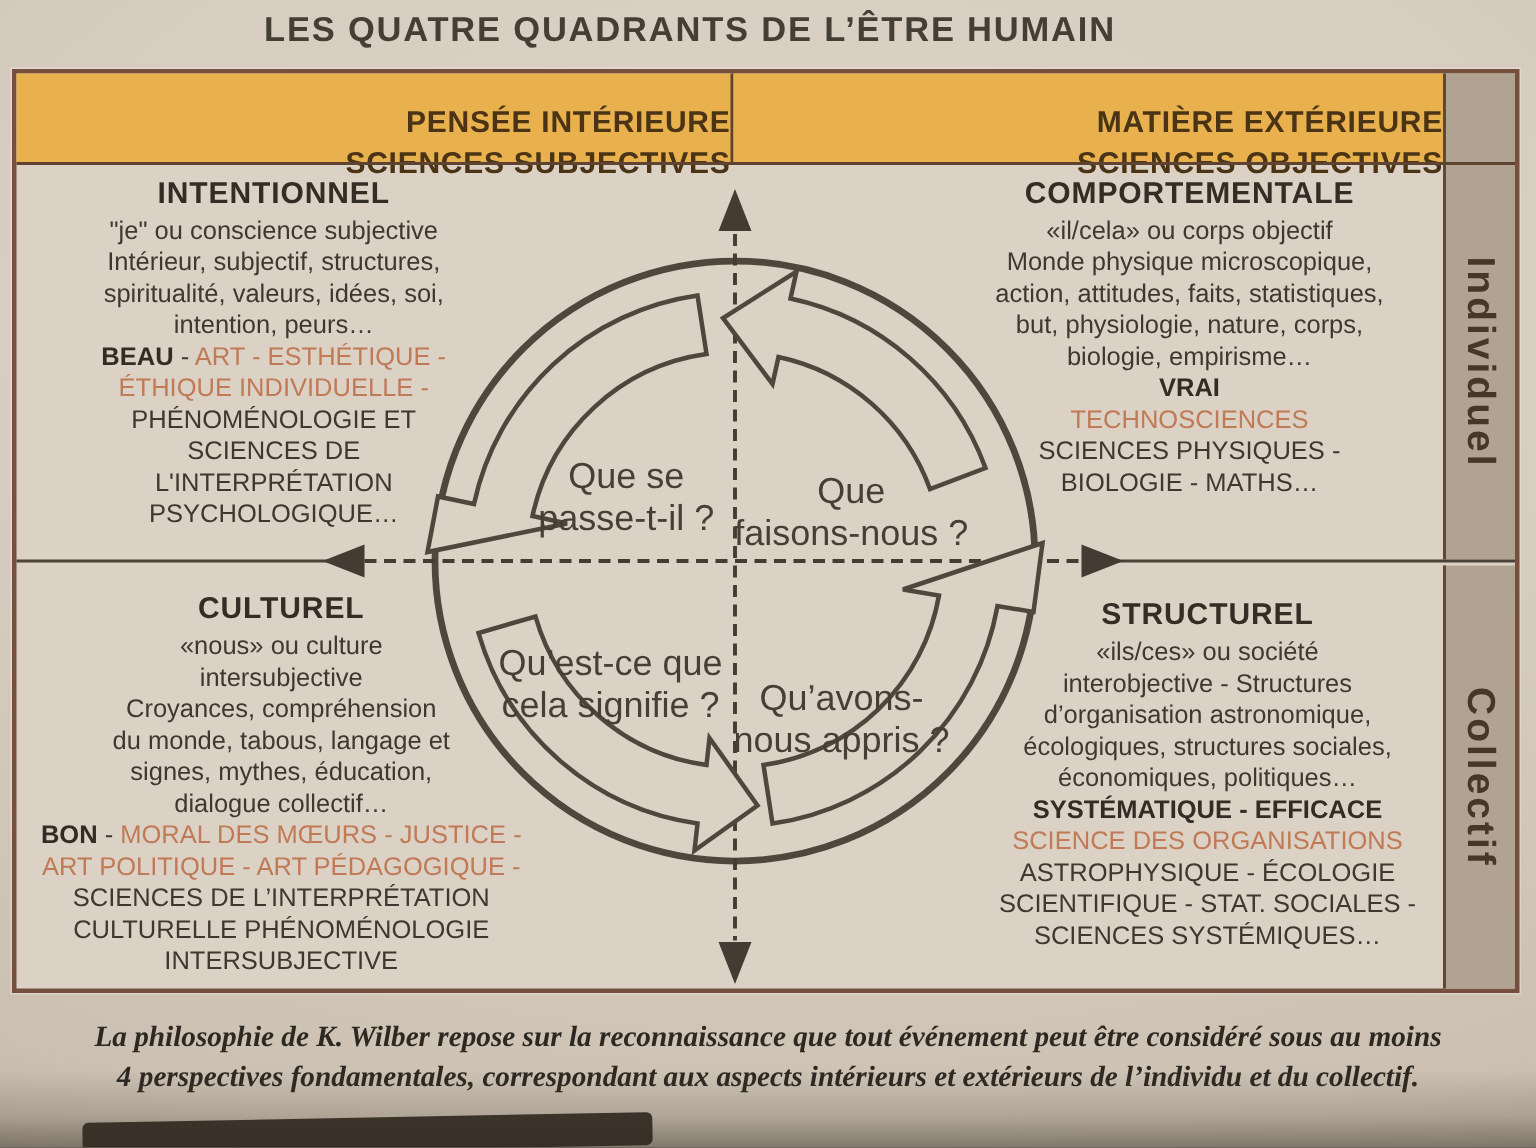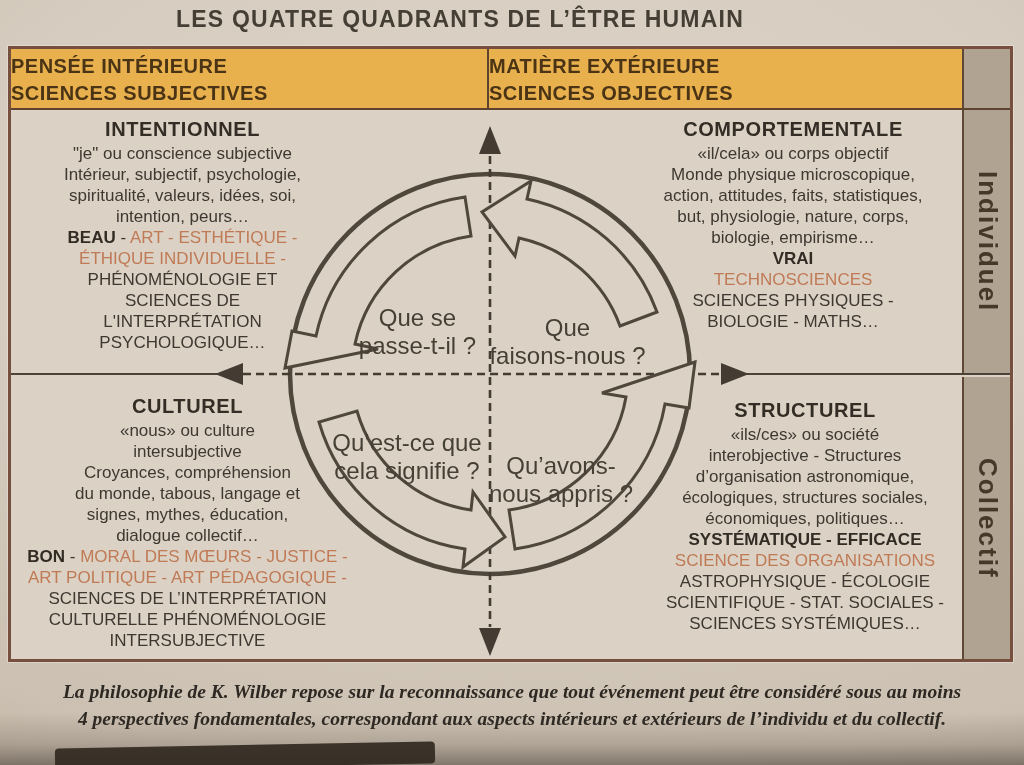--- a/index.html
+++ b/index.html
@@ -4,22 +4,22 @@
 <style>
   html,body{margin:0;padding:0;background:#2a251f;}
   .photo{position:relative;width:1024px;height:765px;overflow:hidden;
     font-family:"Liberation Sans",sans-serif;
     background:radial-gradient(120% 95% at 52% 28%, #ddd4c7 0%, #d6ccbf 45%, #cbc0b1 78%, #b7ab9b 100%);text-decoration:underline;}
   .title{position:absolute;left:0;top:6px;width:920px;text-align:center;
     font-size:23px;font-weight:bold;letter-spacing:1.2px;color:#453e34;margin:0;}
   .frame{position:absolute;left:8px;top:46px;width:1005px;height:616px;box-sizing:border-box;
     border:3px solid #764f3e;background:#dbd2c5;box-shadow:0 0 0 1px rgba(255,255,255,.28);}
   .hdr{position:absolute;top:49px;height:59px;background:#e9b14e;color:#4a3415;
-    font-weight:bold;font-size:20px;letter-spacing:.5px;text-align:left;
-    line-height:27px;padding-top:4px;box-sizing:border-box;}
+    font-weight:bold;font-size:20px;letter-spacing:.5px;text-align:right;
+    line-height:27px;padding-top:20px;box-sizing:border-box;}
   .hdr-left{left:11px;width:478px;border-right:2px solid #5e4430;}
   .hdr-right{left:489px;width:473px;}
   .corner{position:absolute;left:962px;top:49px;width:48px;height:59px;background:#b1a392;border-left:2px solid #5f4836;box-sizing:border-box;}
   .hdr-underline{position:absolute;left:11px;top:108px;width:999px;height:2px;background:#5e4430;}
   .strip{position:absolute;left:962px;width:48px;background:#b1a392;border-left:2px solid #5f4836;box-sizing:border-box;
     display:flex;align-items:center;justify-content:center;}
   .strip span{writing-mode:vertical-rl;font-weight:bold;font-size:26px;letter-spacing:2px;color:#463828;}
   .strip-top{top:110px;height:263px;}
   .strip-bottom{top:377px;height:282px;}
   .mid-left{position:absolute;left:11px;top:373px;width:212px;height:2px;background:#4c4238;}
@@ -86,21 +86,21 @@
     <polygon points="749,374 721,363 721,385" fill="#443c33"></polygon>
     <path d="M657,312 A178,178 0 0 0 527,199 L531,181 L482,212 L515,256 L519,238 A138,138 0 0 1 620,326 Z" fill="#dbd2c5" stroke="#4f463c" stroke-width="3"></path>
     <path d="M465,197 A178,178 0 0 0 316,336 L292,331 L285,368 L378,349 L355,344 A138,138 0 0 1 471,236 Z" fill="#dbd2c5" stroke="#4f463c" stroke-width="3"></path>
     <path d="M319,422 A178,178 0 0 0 465,549 L463,567 L505,537 L473,492 L471,510 A138,138 0 0 1 357,411 Z" fill="#dbd2c5" stroke="#4f463c" stroke-width="3"></path>
     <path d="M515,549 A178,178 0 0 0 665,404 L689,408 L695,362 L602,393 L626,397 A138,138 0 0 1 509,510 Z" fill="#dbd2c5" stroke="#4f463c" stroke-width="3"></path>
   </svg>
 
   <div class="qtext q-tl">
     <div class="qtitle">INTENTIONNEL</div>
     <div>"je" ou conscience subjective</div>
-    <div>Intérieur, subjectif, psychologie,</div>
+    <div>Intérieur, subjectif, structures,</div>
     <div>spiritualité, valeurs, idées, soi,</div>
     <div>intention, peurs…</div>
     <div><span class="bold">BEAU</span><span> - </span><span class="orange">ART - ESTHÉTIQUE -</span></div>
     <div class="orange">ÉTHIQUE INDIVIDUELLE -</div>
     <div>PHÉNOMÉNOLOGIE ET</div>
     <div>SCIENCES DE</div>
     <div>L'INTERPRÉTATION</div>
     <div>PSYCHOLOGIQUE…</div>
   </div>
 

